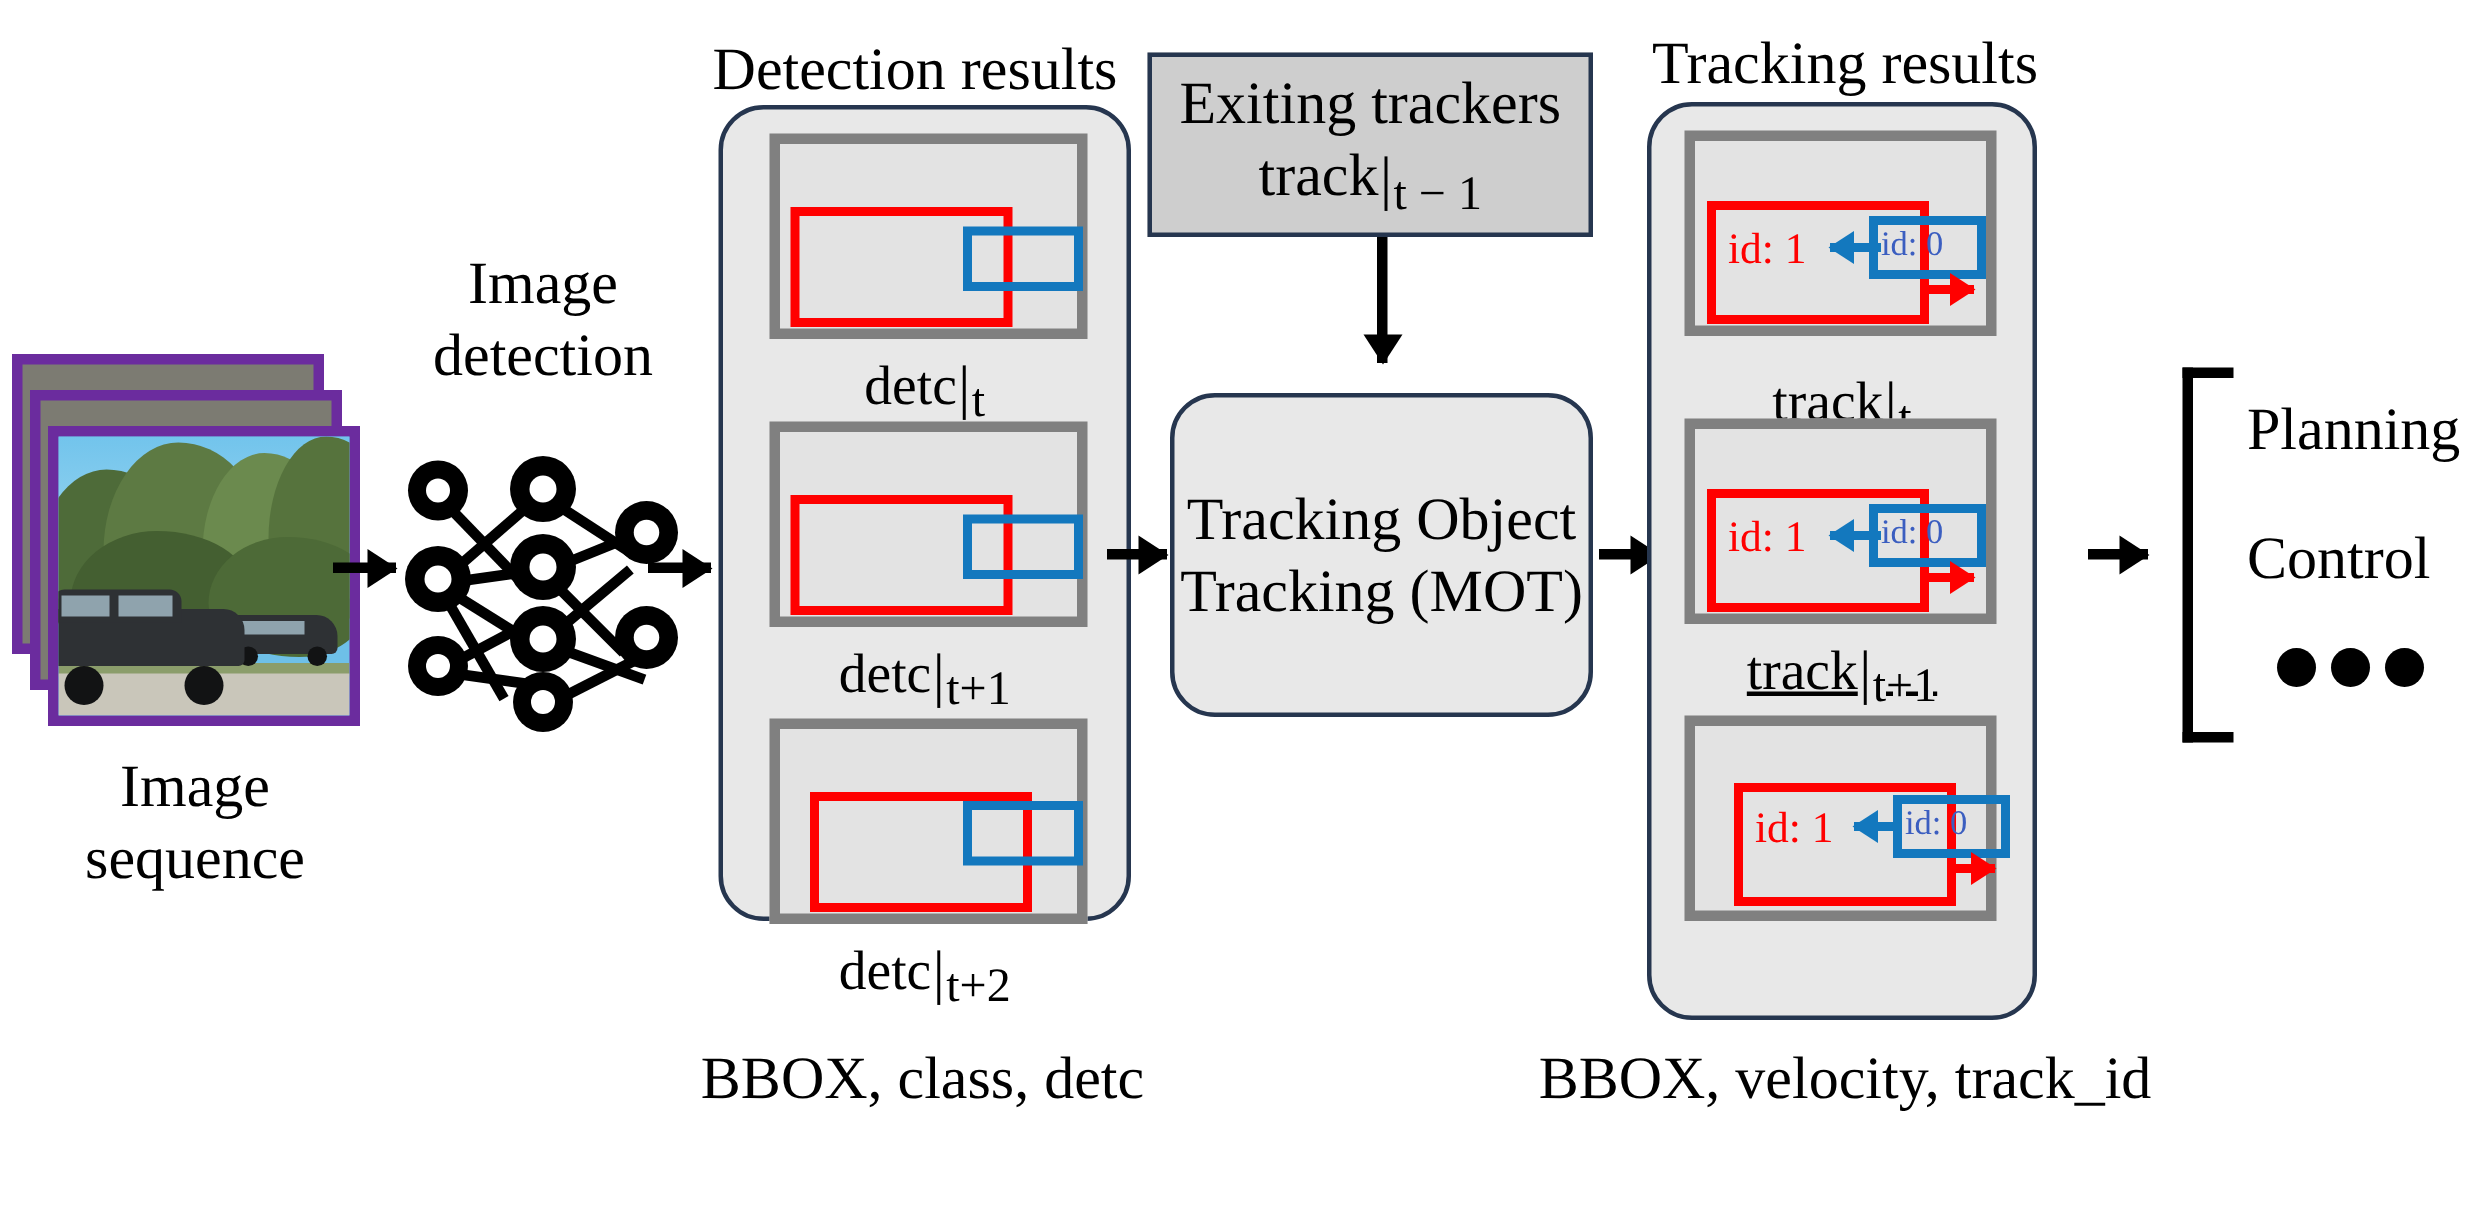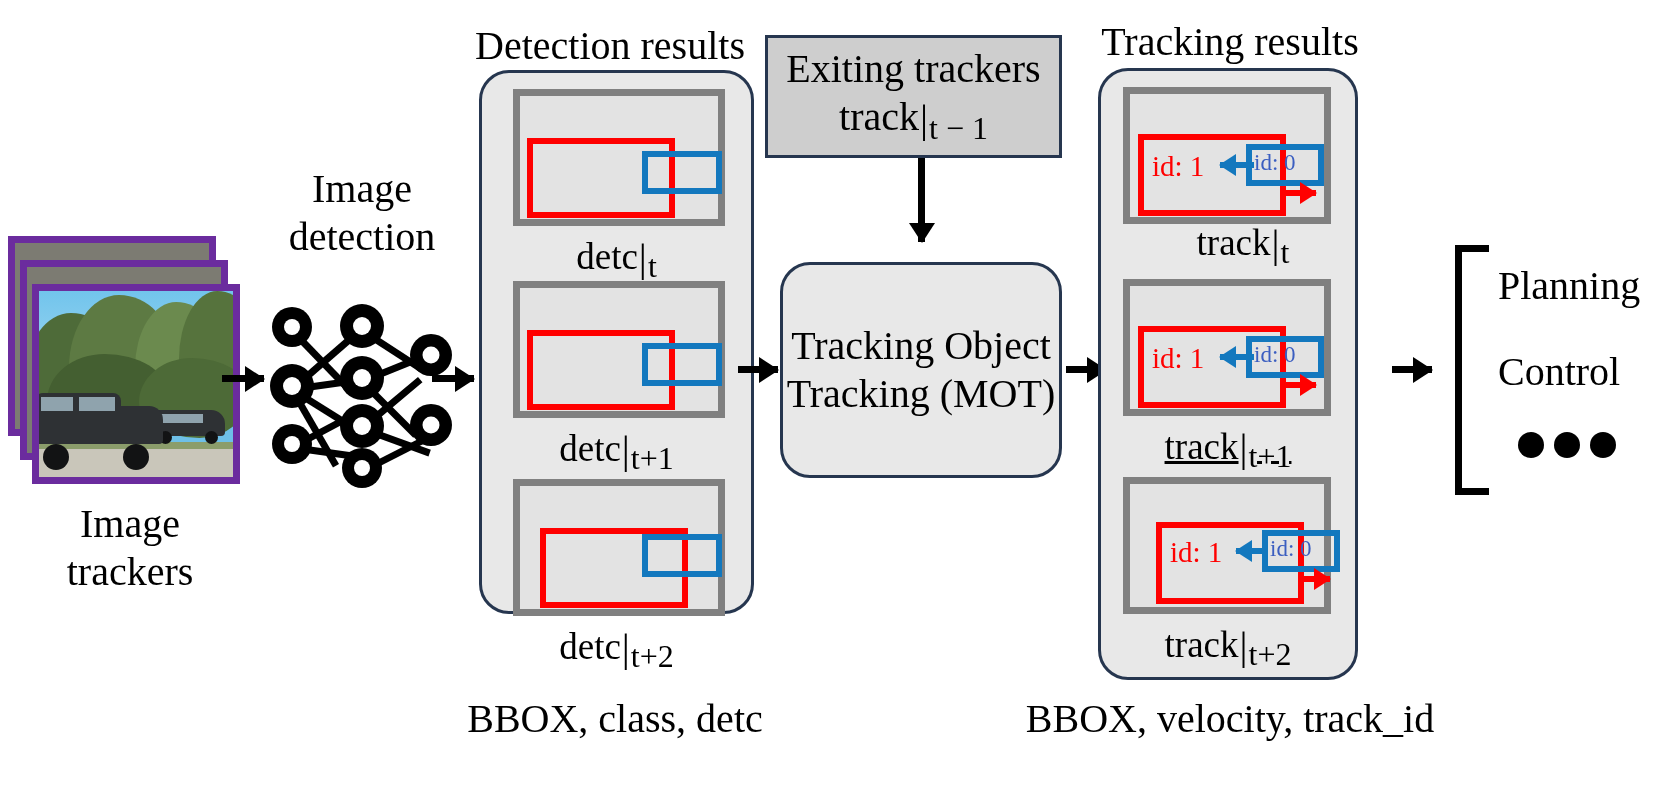--- a/index.html
+++ b/index.html
@@ -124,21 +124,21 @@
       <div class="carwin" style="left:2px;top:57%;width:32px;height:14px;"></div>
       <div class="carwin" style="left:40px;top:57%;width:36px;height:14px;"></div>
       <div class="wheel" style="left:4px;top:82%;width:26px;height:26px;"></div>
       <div class="wheel" style="left:84px;top:82%;width:26px;height:26px;"></div>
     </div>
   </div>
 </div>
 
 <div class="abs ctr lbl-big" style="left:0px;top:500px;width:260px;">
   <div>Image</div>
-  <div>trackers</div>
+  <div>sequence</div>
 </div>
 
 <div class="arrow-h" style="left:222px;top:375px;width:42px;"></div>
 
 <div class="abs ctr lbl-big" style="left:252px;top:165px;width:220px;">
   <div>Image</div>
   <div>detection</div>
 </div>
 
 <div id="nn" class="abs">
@@ -244,21 +244,21 @@
 <div class="panel" style="left:1098px;top:68px;width:260px;height:612px;">
 
   <div class="mini" style="left:22px;top:16px;width:208px;height:137px;">
     <div class="rbox" style="left:8px;top:40px;width:148px;height:82px;"></div>
     <div class="bbox" style="left:116px;top:50px;width:78px;height:42px;"></div>
     <div class="idred" style="left:22px;top:56px;">id: 1</div>
     <div class="idblue" style="left:124px;top:56px;">id: 0</div>
     <div class="va blue" style="left:90px;top:68px;width:34px;"></div>
     <div class="va red" style="left:152px;top:96px;width:34px;"></div>
   </div>
-  <div class="abs ctr lbl" style="left:0;top:148px;width:100%;margin-left:15px;">
+  <div class="abs ctr lbl" style="left:0;top:173px;width:100%;">
     <span>track</span><span class="bar">|</span><span class="sub">t</span>
   </div>
 
   <div class="mini" style="left:22px;top:208px;width:208px;height:137px;">
     <div class="rbox" style="left:8px;top:40px;width:148px;height:82px;"></div>
     <div class="bbox" style="left:116px;top:50px;width:78px;height:42px;"></div>
     <div class="idred" style="left:22px;top:56px;">id: 1</div>
     <div class="idblue" style="left:124px;top:56px;">id: 0</div>
     <div class="va blue" style="left:90px;top:68px;width:34px;"></div>
     <div class="va red" style="left:152px;top:96px;width:34px;"></div>
@@ -268,23 +268,20 @@
   </div>
 
   <div class="mini" style="left:22px;top:406px;width:208px;height:137px;">
     <div class="rbox" style="left:26px;top:38px;width:148px;height:82px;"></div>
     <div class="bbox" style="left:132px;top:46px;width:78px;height:42px;"></div>
     <div class="idred" style="left:40px;top:52px;">id: 1</div>
     <div class="idblue" style="left:140px;top:52px;">id: 0</div>
     <div class="va blue" style="left:106px;top:64px;width:30px;"></div>
     <div class="va red" style="left:168px;top:92px;width:32px;"></div>
   </div>
-  <div class="abs ctr lbl" style="left:0;top:550px;width:100%;">
-    <span>track</span><span class="bar">|</span><span class="sub">t+2</span>
-  </div>
 </div>
 
 <div class="abs ctr lbl-big" style="left:985px;top:695px;width:490px;">BBOX, velocity, track_id</div>
 
 <div class="arrow-h" style="left:1392px;top:366px;width:40px;"></div>
 
 <div id="bracket">
   <div class="v"></div>
   <div class="t"></div>
   <div class="b"></div>

